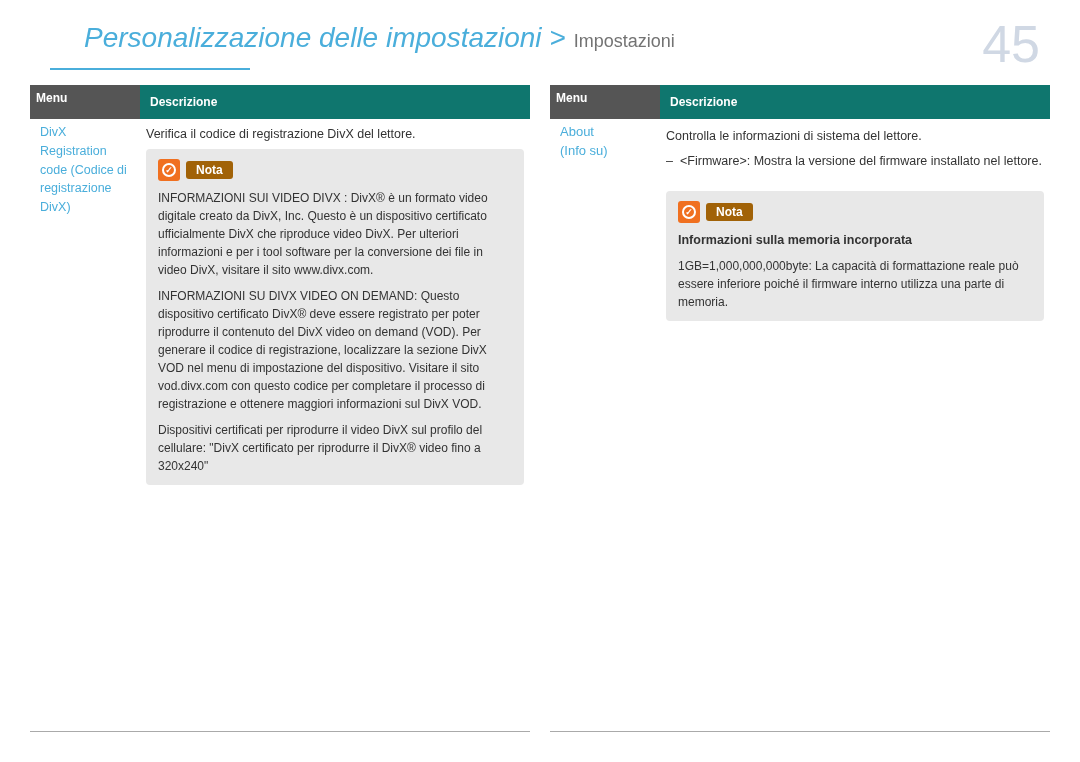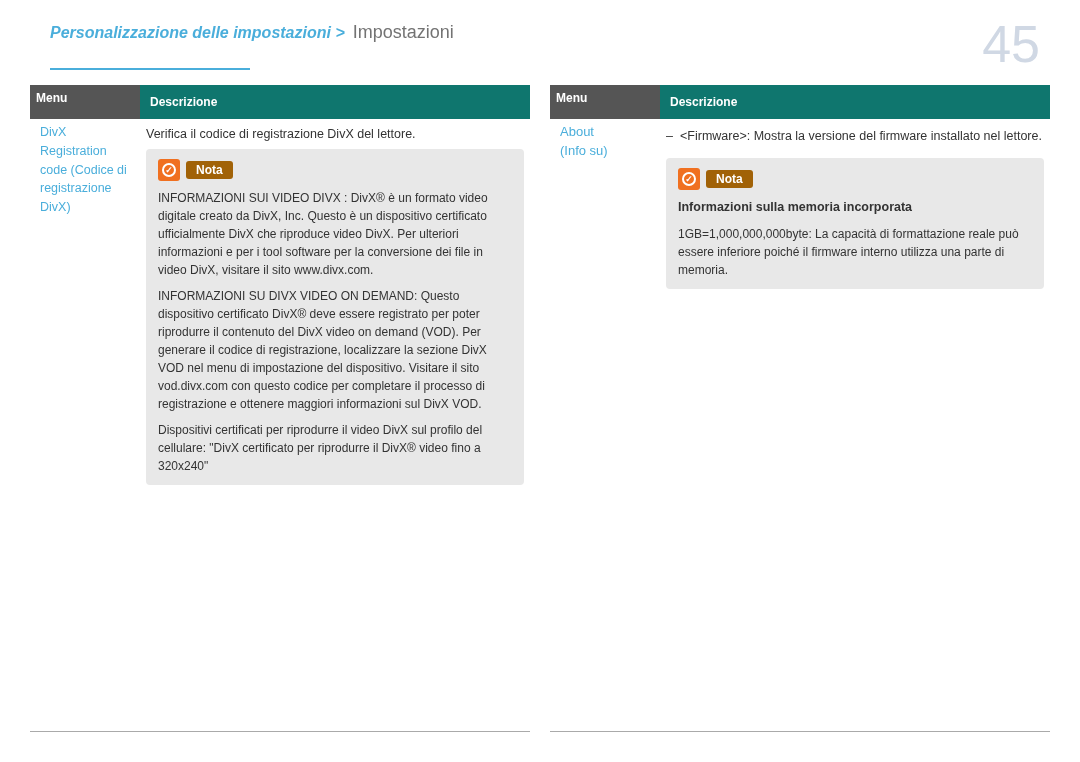--- a/index.html
+++ b/index.html
@@ -29,24 +29,25 @@
     .header {
       position: absolute;
       top: 22px;
       left: 50px;
       display: flex;
       align-items: baseline;
       gap: 8px;
     }
 
     .header-main {
-      font-size: 16px;
+      font-size: 28px;
       color: #4aaedb;
       font-style: italic;
-      font-weight: 700;
+      font-weight: 400;
+      margin-left: 34px;
     }
 
     .header-sub {
       font-size: 18px;
       color: #737373;
       font-weight: 300;
     }
 
     
     .header-line {
@@ -204,21 +205,21 @@
     .right-desc-intro {
       font-size: 12.5px;
       color: #333;
       margin-bottom: 6px;
       line-height: 1.5;
     }
 
     .right-desc-list {
       list-style: none;
       padding: 0;
-      margin-bottom: 12px;
+      margin-bottom: 20px;
     }
 
     .right-desc-list li {
       font-size: 12.5px;
       color: #333;
       line-height: 1.5;
       padding-left: 14px;
       position: relative;
       margin-bottom: 4px;
     }
@@ -289,20 +290,21 @@
     <div class="table-header">
       <div class="col-menu">Menu</div>
       <div class="col-desc">Descrizione</div>
     </div>
 
     <div class="table-body">
       <div class="menu-cell">
         <span class="about-label">About<br>(Info su)</span>
       </div>
       <div class="desc-cell">
+        <div class="right-desc-intro">Controlla le informazioni di sistema del lettore.</div>
         <ul class="right-desc-list">
           <li>&lt;Firmware&gt;: Mostra la versione del firmware installato nel lettore.</li>
         </ul>
         <div class="nota-box">
           <div class="nota-header">
             <div class="nota-icon">
               <div class="nota-icon-inner">
                 <span class="nota-icon-check">✓</span>
               </div>
             </div>

